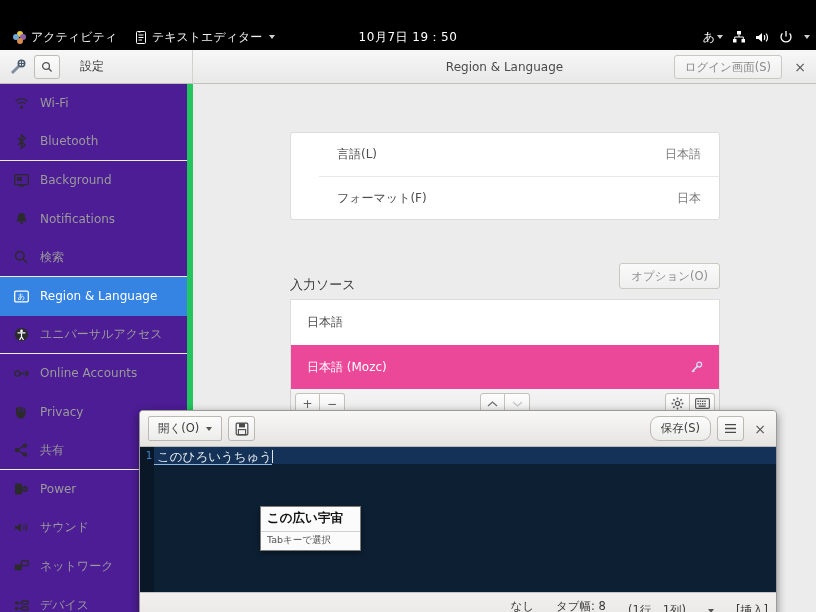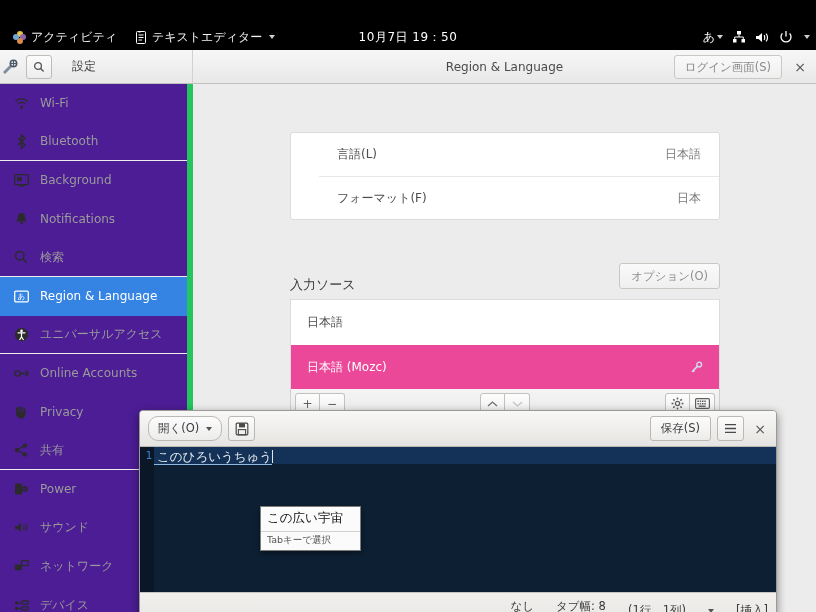--- a/index.html
+++ b/index.html
@@ -30,21 +30,21 @@
   #settings {
     position: absolute; left: 0; top: 26px; width: 816px; height: 586px;
     background: #ececec;
   }
   #settings-header {
     position: absolute; left: 0; top: 0; width: 816px; height: 34px;
     background: linear-gradient(to bottom,#f7f7f7,#e8e8e8);
     border-bottom: 1px solid #c3c0bb;
     display: flex; align-items: center;
   }
-  .sh-left { width: 193px; height: 34px; display: flex; align-items: center; gap: 6px; border-right: 1px solid #d4d0cb; }
+  .sh-left { width: 193px; height: 34px; display: flex; align-items: center; gap: 6px; padding-left: 8px; border-right: 1px solid #d4d0cb; }
   .hdr-btn {
     height: 24px; min-width: 26px; padding: 0 6px;
     background: linear-gradient(to bottom,#fcfcfc,#ededed);
     border: 1px solid #bfbcb7; border-radius: 3px;
     display: flex; align-items: center; justify-content: center;
     font-size: 11px; color: #3b3b3b;
   }
   .sh-title-area { flex: 1; position: relative; height: 34px; display:flex; align-items:center; }
   .sh-appname { font-size: 12px; color: #3d3d3d; margin-left: 14px; }
   .sh-center-title {
@@ -138,34 +138,34 @@
   #gedit-header {
     height: 36px; background: linear-gradient(to bottom,#f8f8f7,#e6e4e1);
     border-bottom: 1px solid #bcb9b4; display: flex; align-items: center;
     position: relative;
   }
   .ge-left { display: flex; align-items: center; gap: 6px; padding-left: 8px; }
   .ge-open {
     height: 25px; padding: 0 9px; display: flex; align-items: center; gap: 7px;
     font-size: 11.5px; color: #3c3c3c;
     background: linear-gradient(to bottom,#fcfcfc,#ececeb);
-    border: 1px solid #bcb9b4; border-radius: 10px;
+    border: 1px solid #bcb9b4; border-radius: 2px;
   }
   .ge-iconbtn {
     width: 27px; height: 25px; display: flex; align-items: center; justify-content: center;
     background: linear-gradient(to bottom,#fcfcfc,#ececeb);
     border: 1px solid #bcb9b4; border-radius: 3px; color: #4a4a4a;
   }
   .ge-title { position: absolute; left: 0; right: 0; text-align: center; font-size: 12px; color: #363636; }
   .ge-right { position: absolute; right: 6px; display: flex; align-items: center; gap: 6px; }
   .ge-save {
     height: 25px; padding: 0 10px; display: flex; align-items: center;
     font-size: 11.5px; color: #3c3c3c;
     background: linear-gradient(to bottom,#fcfcfc,#ececeb);
-    border: 1px solid #bcb9b4; border-radius: 3px;
+    border: 1px solid #bcb9b4; border-radius: 9px;
   }
 
   #editor {
     position: absolute; left: 0; top: 36px; width: 638px; height: 147px;
     background: #0d1f33;
   }
   .gutter {
     position: absolute; left: 0; top: 0; width: 14px; height: 147px;
     background: #091726;
   }
@@ -176,21 +176,21 @@
   }
   .preedit {
     color: #e8edf2; font-size: 12.5px; padding-left: 3px;
     border-bottom: 1px solid #8fb8e0; display: inline-block; line-height: 15px;
   }
   .caret-bar { display:inline-block; width: 1px; height: 13px; background:#dfe7ee; vertical-align: -2px; }
   .ime-popup {
     position: absolute; left: 120px; top: 59px; width: 101px;
     background: #fbfbfb; border: 1px solid #7e7c78; box-shadow: 0 2px 5px rgba(0,0,0,.4);
   }
-  .ime-cand { font-size: 12.5px; color: #111; padding: 3px 6px 4px 6px; }
+  .ime-cand { font-size: 12.5px; color: #111; padding: 3px 6px 4px 6px; font-weight: bold; }
   .ime-hint { font-size: 9.5px; color: #555; padding: 2px 6px 3px 6px; border-top: 1px solid #d2d0cc; }
 
   #statusbar {
     position: absolute; left: 0; bottom: 0; width: 638px; height: 36px;
     background: linear-gradient(to bottom,#f1f0ee,#e7e5e2);
     border-top: 1px solid #c8c5c0;
     display: flex; align-items: center; justify-content: flex-end;
     font-size: 11.5px; color: #3a3a3a; padding-right: 10px; gap: 22px;
   }
   .sb-item { display: flex; align-items: center; gap: 4px; flex-direction: column; }

